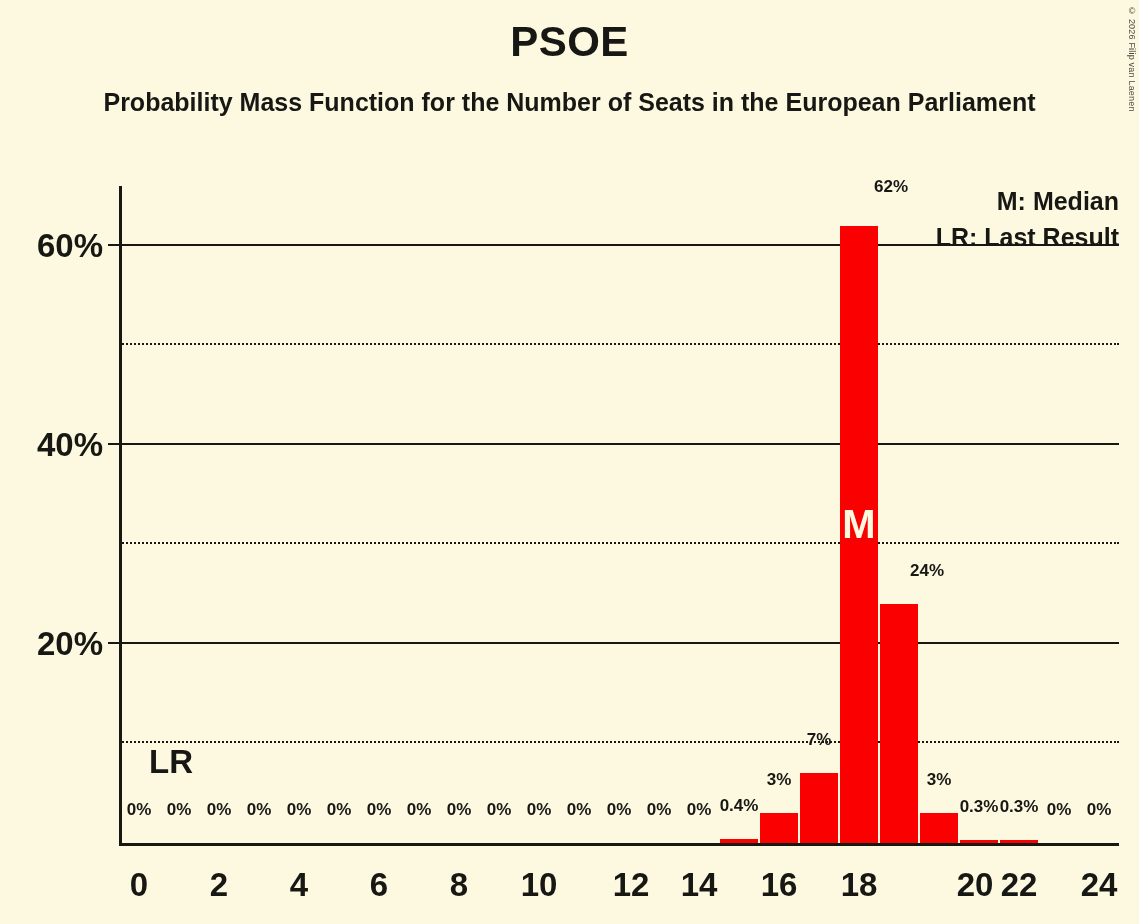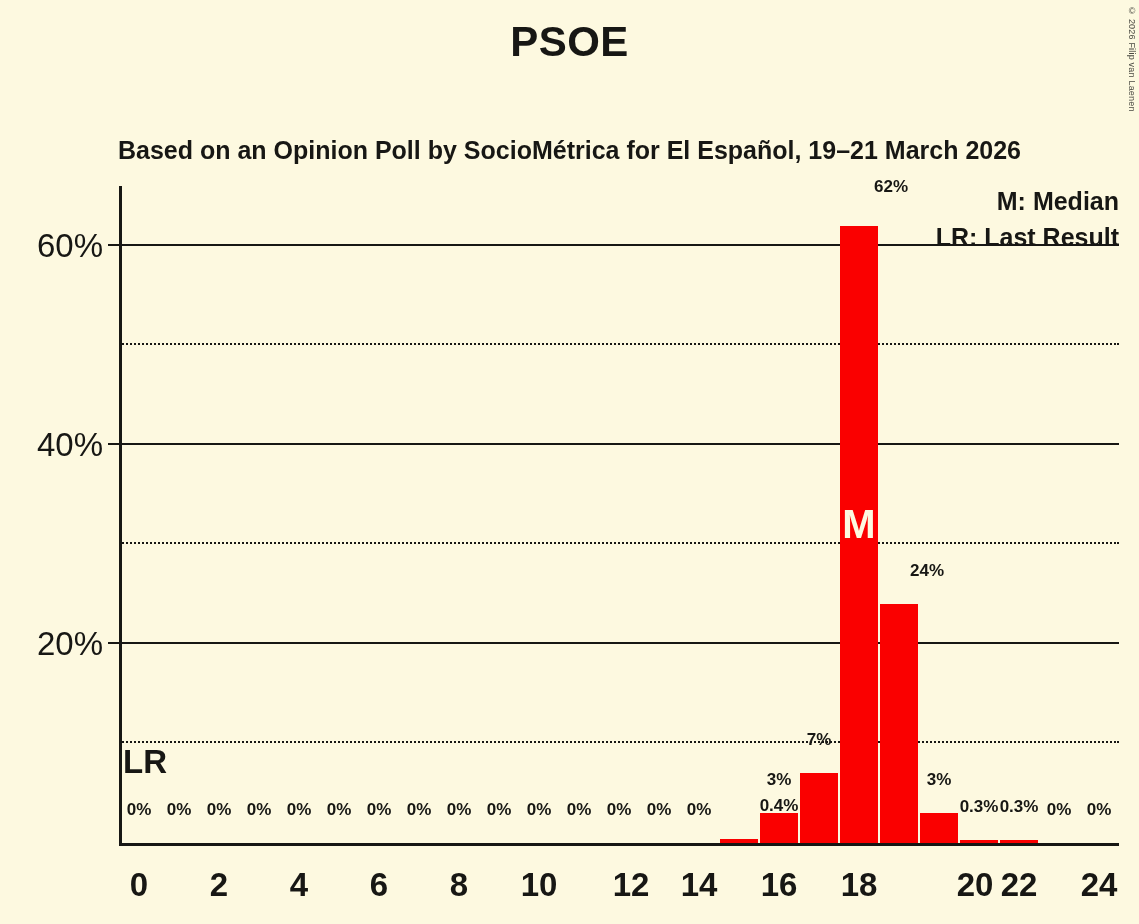--- a/index.html
+++ b/index.html
@@ -128,21 +128,21 @@
     width: 11px;
     height: 0;
     border-top: 2px solid #171714;
     z-index: 5;
   }
   .ylabel {
     position: absolute;
     right: 1035px;
     text-align: right;
     font-size: 33px;
-    font-weight: normal;
+    font-weight: bold;
     color: #171714;
     transform: translateY(-50%);
     white-space: nowrap;
   }
 
   
   .bar {
     position: absolute;
     bottom: 3px;
     background: #fa0000;
@@ -195,21 +195,21 @@
     width: 1000px;
     height: 45px;
   }
 </style>
 </head>
 <body>
 
 <div id="chart-root">
 
   <div class="title">PSOE</div>
-  <div class="subtitle2">Based on an Opinion Poll by SocioMétrica for El Español, 19–21 March 2026</div>
+  <div class="subtitle1">Probability Mass Function for the Number of Seats in the European Parliament</div>
 
   <div class="copyright">© 2026 Filip van Laenen</div>
 
   <div class="legend">
     <div class="legend-line">M: Median</div>
     <div class="legend-line">LR: Last Result</div>
   </div>
 
   <div id="plot">
     <div class="axis-y"></div>
@@ -237,41 +237,41 @@
         <div class="bar-label" style="left: 240px; width: 40px; bottom: 6px;">0%</div>
         <div class="bar-label" style="left: 280px; width: 40px; bottom: 6px;">0%</div>
         <div class="bar-label" style="left: 320px; width: 40px; bottom: 6px;">0%</div>
         <div class="bar-label" style="left: 360px; width: 40px; bottom: 6px;">0%</div>
         <div class="bar-label" style="left: 400px; width: 40px; bottom: 6px;">0%</div>
         <div class="bar-label" style="left: 440px; width: 40px; bottom: 6px;">0%</div>
         <div class="bar-label" style="left: 480px; width: 40px; bottom: 6px;">0%</div>
         <div class="bar-label" style="left: 520px; width: 40px; bottom: 6px;">0%</div>
         <div class="bar-label" style="left: 560px; width: 40px; bottom: 6px;">0%</div>
         <div class="bar" style="left: 601px; width: 38px; height: 3.98182px;"></div>
-        <div class="bar-label" style="left: 600px; width: 40px; bottom: 9.98182px; margin-left: 40px;">0.4%</div>
+        <div class="bar-label" style="left: 600px; width: 40px; bottom: 9.98182px;">0.4%</div>
         <div class="bar" style="left: 641px; width: 38px; height: 29.8636px;"></div>
         <div class="bar-label" style="left: 640px; width: 40px; bottom: 35.8636px;">3%</div>
         <div class="bar" style="left: 681px; width: 38px; height: 69.6818px;"></div>
         <div class="bar-label" style="left: 680px; width: 40px; bottom: 75.6818px;">7%</div>
         <div class="bar" style="left: 721px; width: 38px; height: 617.182px;"></div>
         <div class="bar-label" style="left: 720px; width: 40px; bottom: 629px; margin-left: 32px;">62%</div>
         <div class="bar" style="left: 761px; width: 38px; height: 238.909px;"></div>
         <div class="bar-label" style="left: 760px; width: 40px; bottom: 244.909px; padding-left: 28px;">24%</div>
         <div class="bar" style="left: 801px; width: 38px; height: 29.8636px;"></div>
         <div class="bar-label" style="left: 800px; width: 40px; bottom: 35.8636px;">3%</div>
         <div class="bar" style="left: 841px; width: 38px; height: 3px;"></div>
         <div class="bar-label" style="left: 840px; width: 40px; bottom: 9px;">0.3%</div>
         <div class="bar" style="left: 881px; width: 38px; height: 3px;"></div>
         <div class="bar-label" style="left: 880px; width: 40px; bottom: 9px;">0.3%</div>
         <div class="bar-label" style="left: 920px; width: 40px; bottom: 6px;">0%</div>
         <div class="bar-label" style="left: 960px; width: 40px; bottom: 6px;">0%</div>
       </div>
     <div id="markers">
         <div class="marker-m" style="left: 720px; width: 40px; bottom: 301.636px;">M</div>
-        <div class="marker-lr" style="left: 4px; bottom: 67.5455px;">LR</div>
+        <div class="marker-lr" style="left: 4px; bottom: 67.5455px; padding-left: 26px;">LR</div>
       </div>
   </div>
 
   <div id="ylabels">
       <div class="ylabel" style="top: 643.909px; right: 1036px;">20%</div>
       <div class="ylabel" style="top: 444.818px; right: 1036px;">40%</div>
       <div class="ylabel" style="top: 245.727px; right: 1036px;">60%</div>
     </div>
   <div id="xlabels">
       <div class="xlabel" style="left: 20px; top: 0px;">0</div>

